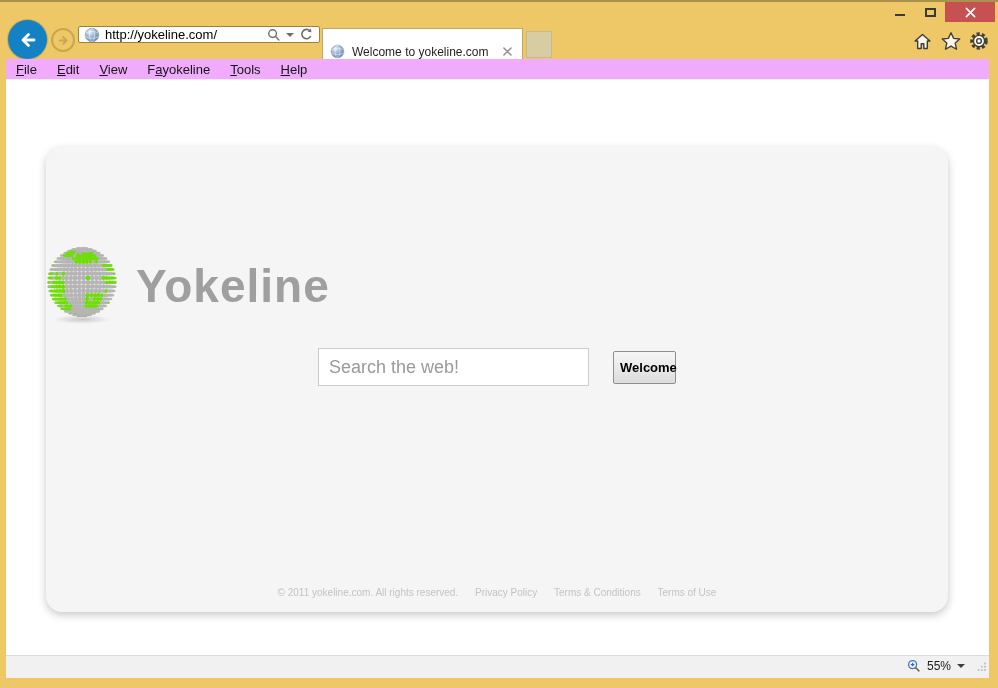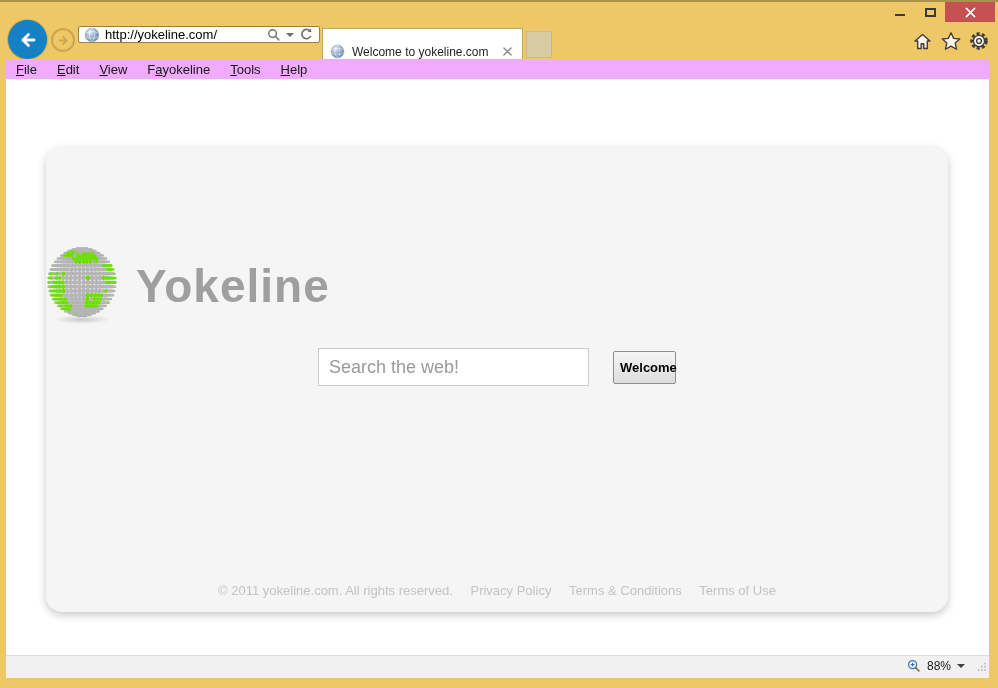--- a/index.html
+++ b/index.html
@@ -81,21 +81,21 @@
   .search-input{
     width:271px;height:38px;border:1px solid #ccc;background:#fff;padding:0 10px;
     font-family:"Liberation Sans",sans-serif;font-size:18px;color:#444;outline:none;
   }
   .search-input::placeholder{color:#9a9a9a;opacity:1;}
   .search-btn{
     height:33px;width:63px;border:1px solid #8f8f8f;border-radius:2px;cursor:pointer;
     background:linear-gradient(#f6f6f6,#dcdcdc);
     font-family:"Liberation Sans",sans-serif;font-size:13px;font-weight:bold;color:#000;
   }
-  .card-footer{position:absolute;bottom:14px;left:0;right:0;text-align:center;font-size:13px;color:#c3c3c3;}
+  .card-footer{position:absolute;bottom:14px;left:0;right:0;text-align:center;font-size:10px;color:#c3c3c3;}
   .card-footer .lnk{margin-left:14px;cursor:pointer;}
 
   
   .statusbar{
     position:absolute;left:6px;right:9px;bottom:10px;height:23px;
     background:#f1f1f1;border-top:1px solid #dcdcdc;
   }
   .zoom-ctl{position:absolute;right:24px;top:3px;display:flex;align-items:center;gap:6px;cursor:pointer;}
   .zoom-text{font-size:12px;color:#1a1a1a;}
   .zoom-caret{width:0;height:0;border-left:4px solid transparent;border-right:4px solid transparent;border-top:4px solid #404040;}
@@ -782,21 +782,21 @@
   </div>
 </div>
 
 <div class="statusbar">
   <div class="zoom-ctl">
     <svg width="14" height="14" viewBox="0 0 16 16">
       <circle cx="6.4" cy="6.4" r="4.6" fill="#eef4fb" stroke="#4179b5" stroke-width="1.5"></circle>
       <path d="M4.4 6.4 H8.4 M6.4 4.4 V8.4" stroke="#2a6cb5" stroke-width="1.3"></path>
       <path d="M9.9 9.9 L13.6 13.6" stroke="#7c6a45" stroke-width="1.8" stroke-linecap="round"></path>
     </svg>
-    <span class="zoom-text">88%</span>
+    <span class="zoom-text">55%</span>
     <span class="zoom-caret"></span>
   </div>
   <div class="grip">
     <svg width="11" height="11" viewBox="0 0 11 11">
       <g fill="#bdbdbd">
         <circle cx="9" cy="2.5" r="1"></circle>
           <circle cx="5.8" cy="5.8" r="1"></circle>
           <circle cx="9" cy="5.8" r="1"></circle>
         <circle cx="2.5" cy="9" r="1"></circle>
           <circle cx="5.8" cy="9" r="1"></circle>

